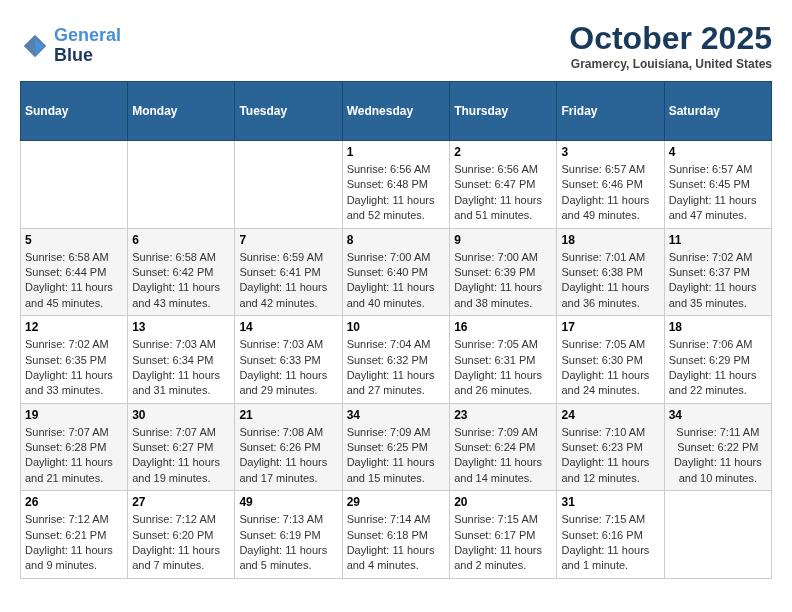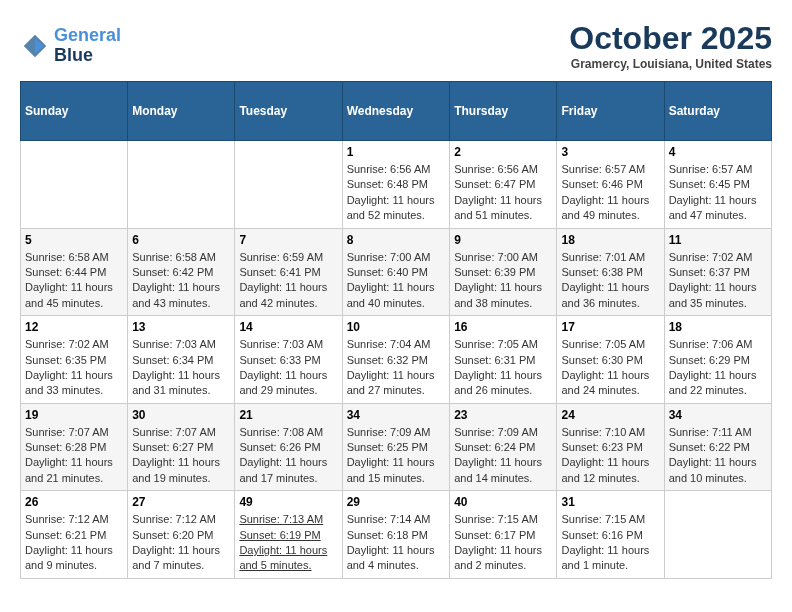--- a/index.html
+++ b/index.html
@@ -269,52 +269,52 @@
 Daylight: 11 hours and 14 minutes.</div>
         </td>
         <td>
           <div class="day-num">24</div>
           <div class="day-info" style="white-space: pre-line;">Sunrise: 7:10 AM
 Sunset: 6:23 PM
 Daylight: 11 hours and 12 minutes.</div>
         </td>
         <td>
           <div class="day-num">34</div>
-          <div class="day-info" style="white-space: pre-line;">Sunrise: 7:11 AM
+          <div class="day-info" style="white-space: pre-line; text-align: center;">Sunrise: 7:11 AM
 Sunset: 6:22 PM
 Daylight: 11 hours and 10 minutes.</div>
         </td>
       </tr>
       <tr>
         <td>
           <div class="day-num">26</div>
           <div class="day-info" style="white-space: pre-line;">Sunrise: 7:12 AM
 Sunset: 6:21 PM
 Daylight: 11 hours and 9 minutes.</div>
         </td>
         <td>
           <div class="day-num">27</div>
           <div class="day-info" style="white-space: pre-line;">Sunrise: 7:12 AM
 Sunset: 6:20 PM
 Daylight: 11 hours and 7 minutes.</div>
         </td>
         <td>
           <div class="day-num">49</div>
-          <div class="day-info" style="white-space: pre-line; text-decoration: underline;">Sunrise: 7:13 AM
+          <div class="day-info" style="white-space: pre-line;">Sunrise: 7:13 AM
 Sunset: 6:19 PM
 Daylight: 11 hours and 5 minutes.</div>
         </td>
         <td>
           <div class="day-num">29</div>
           <div class="day-info" style="white-space: pre-line;">Sunrise: 7:14 AM
 Sunset: 6:18 PM
 Daylight: 11 hours and 4 minutes.</div>
         </td>
         <td>
-          <div class="day-num">40</div>
+          <div class="day-num">20</div>
           <div class="day-info" style="white-space: pre-line;">Sunrise: 7:15 AM
 Sunset: 6:17 PM
 Daylight: 11 hours and 2 minutes.</div>
         </td>
         <td>
           <div class="day-num">31</div>
           <div class="day-info" style="white-space: pre-line;">Sunrise: 7:15 AM
 Sunset: 6:16 PM
 Daylight: 11 hours and 1 minute.</div>
         </td>

